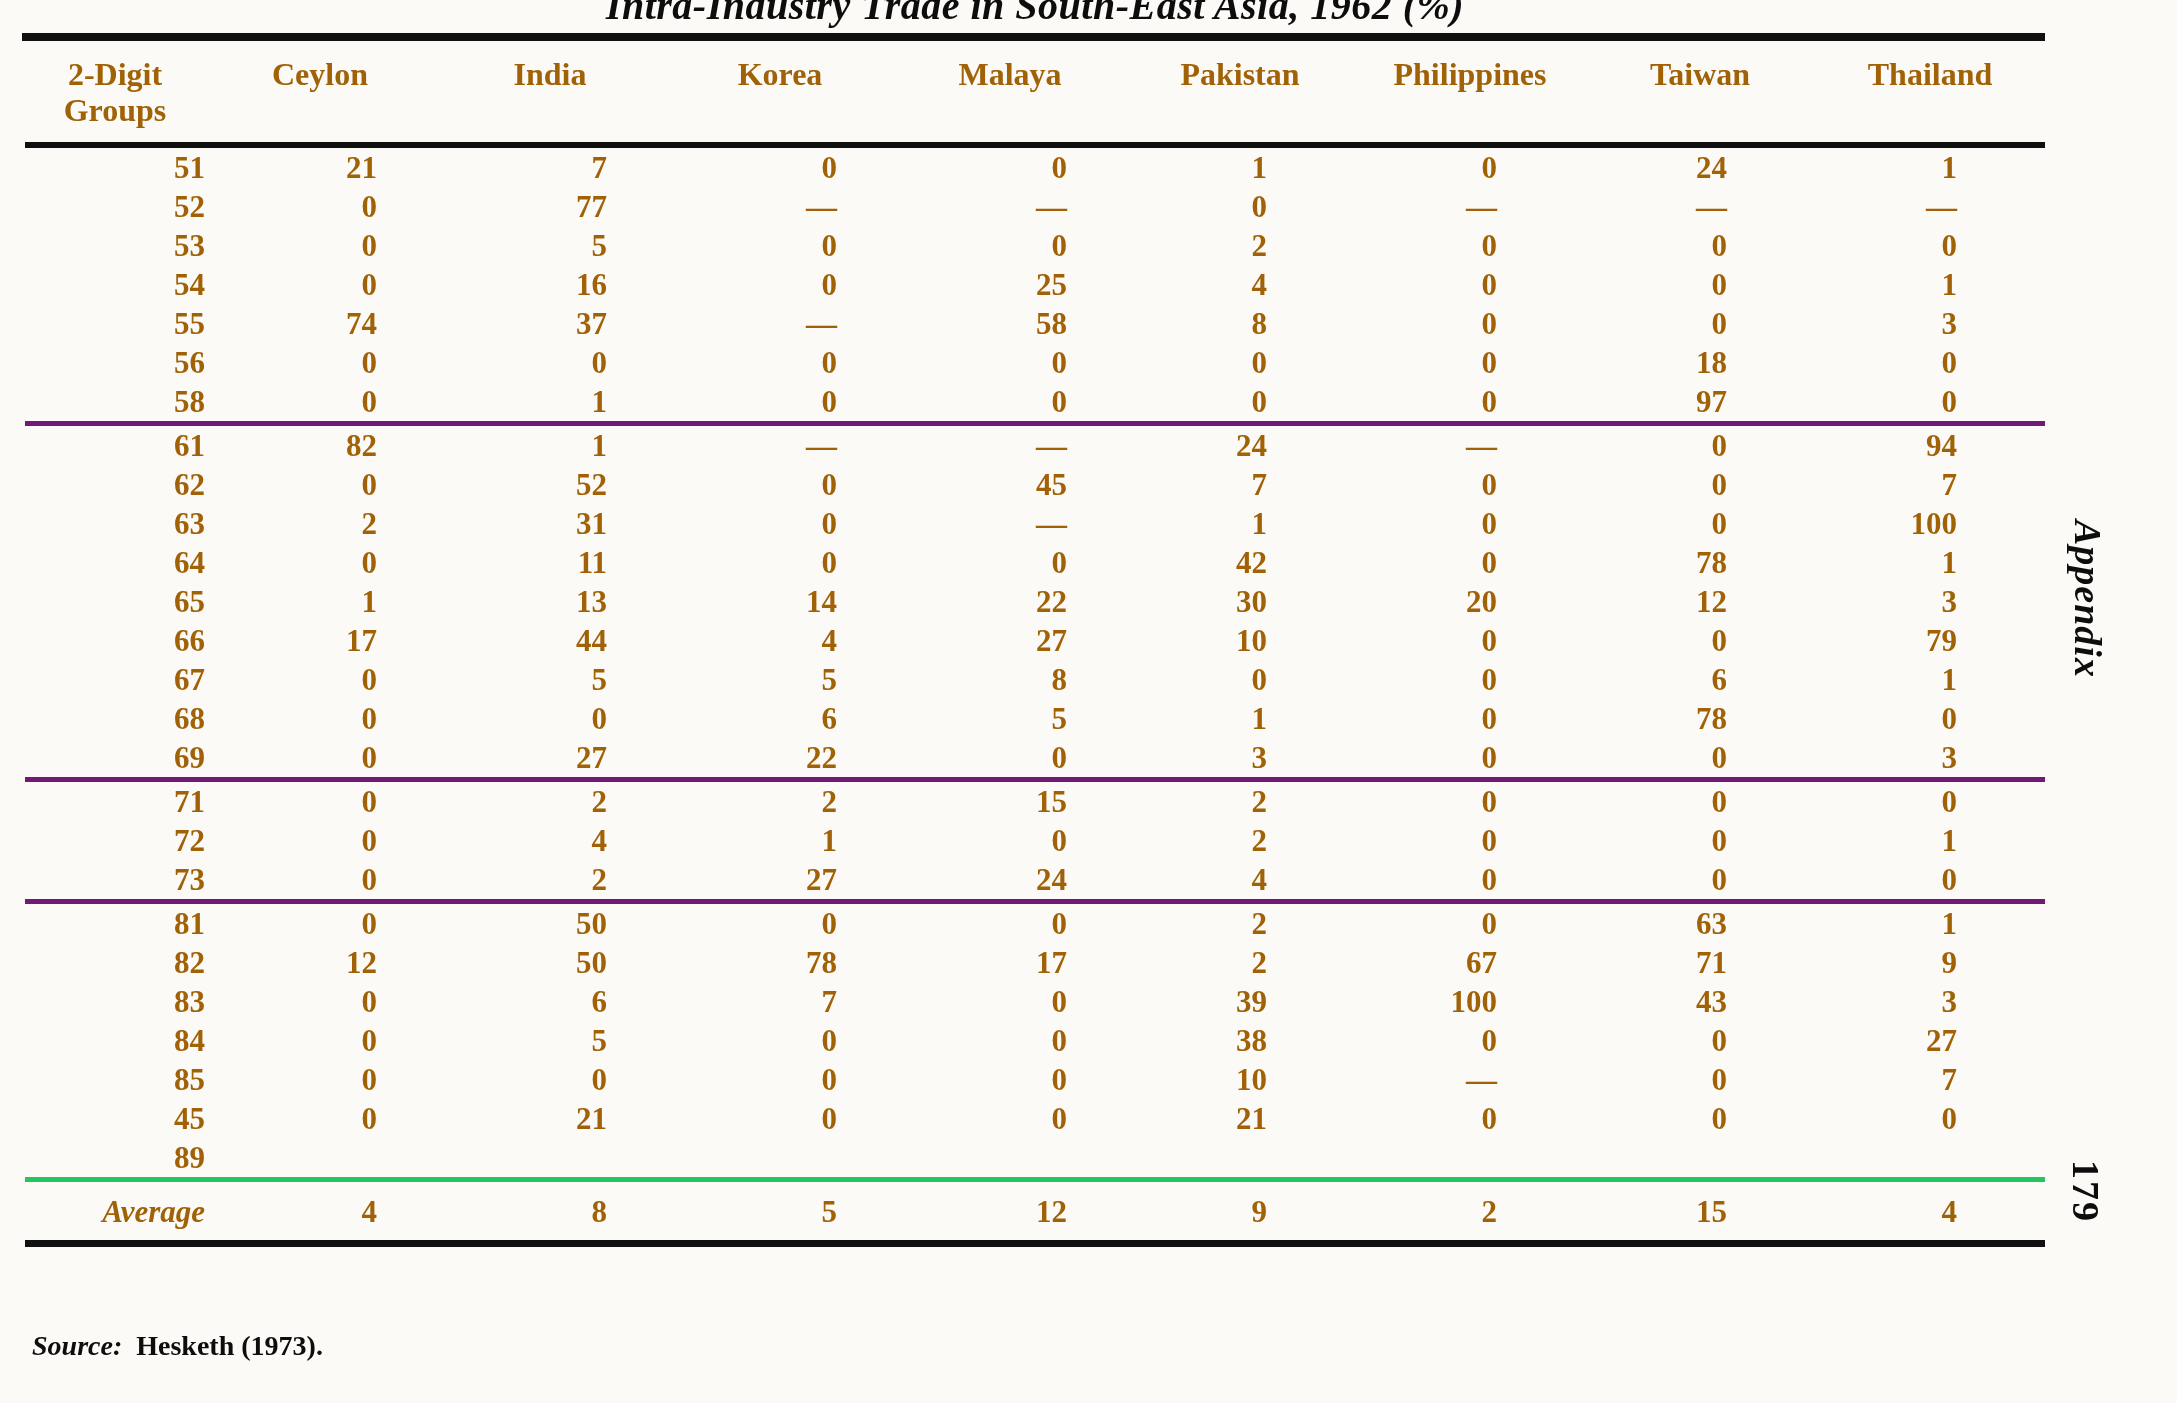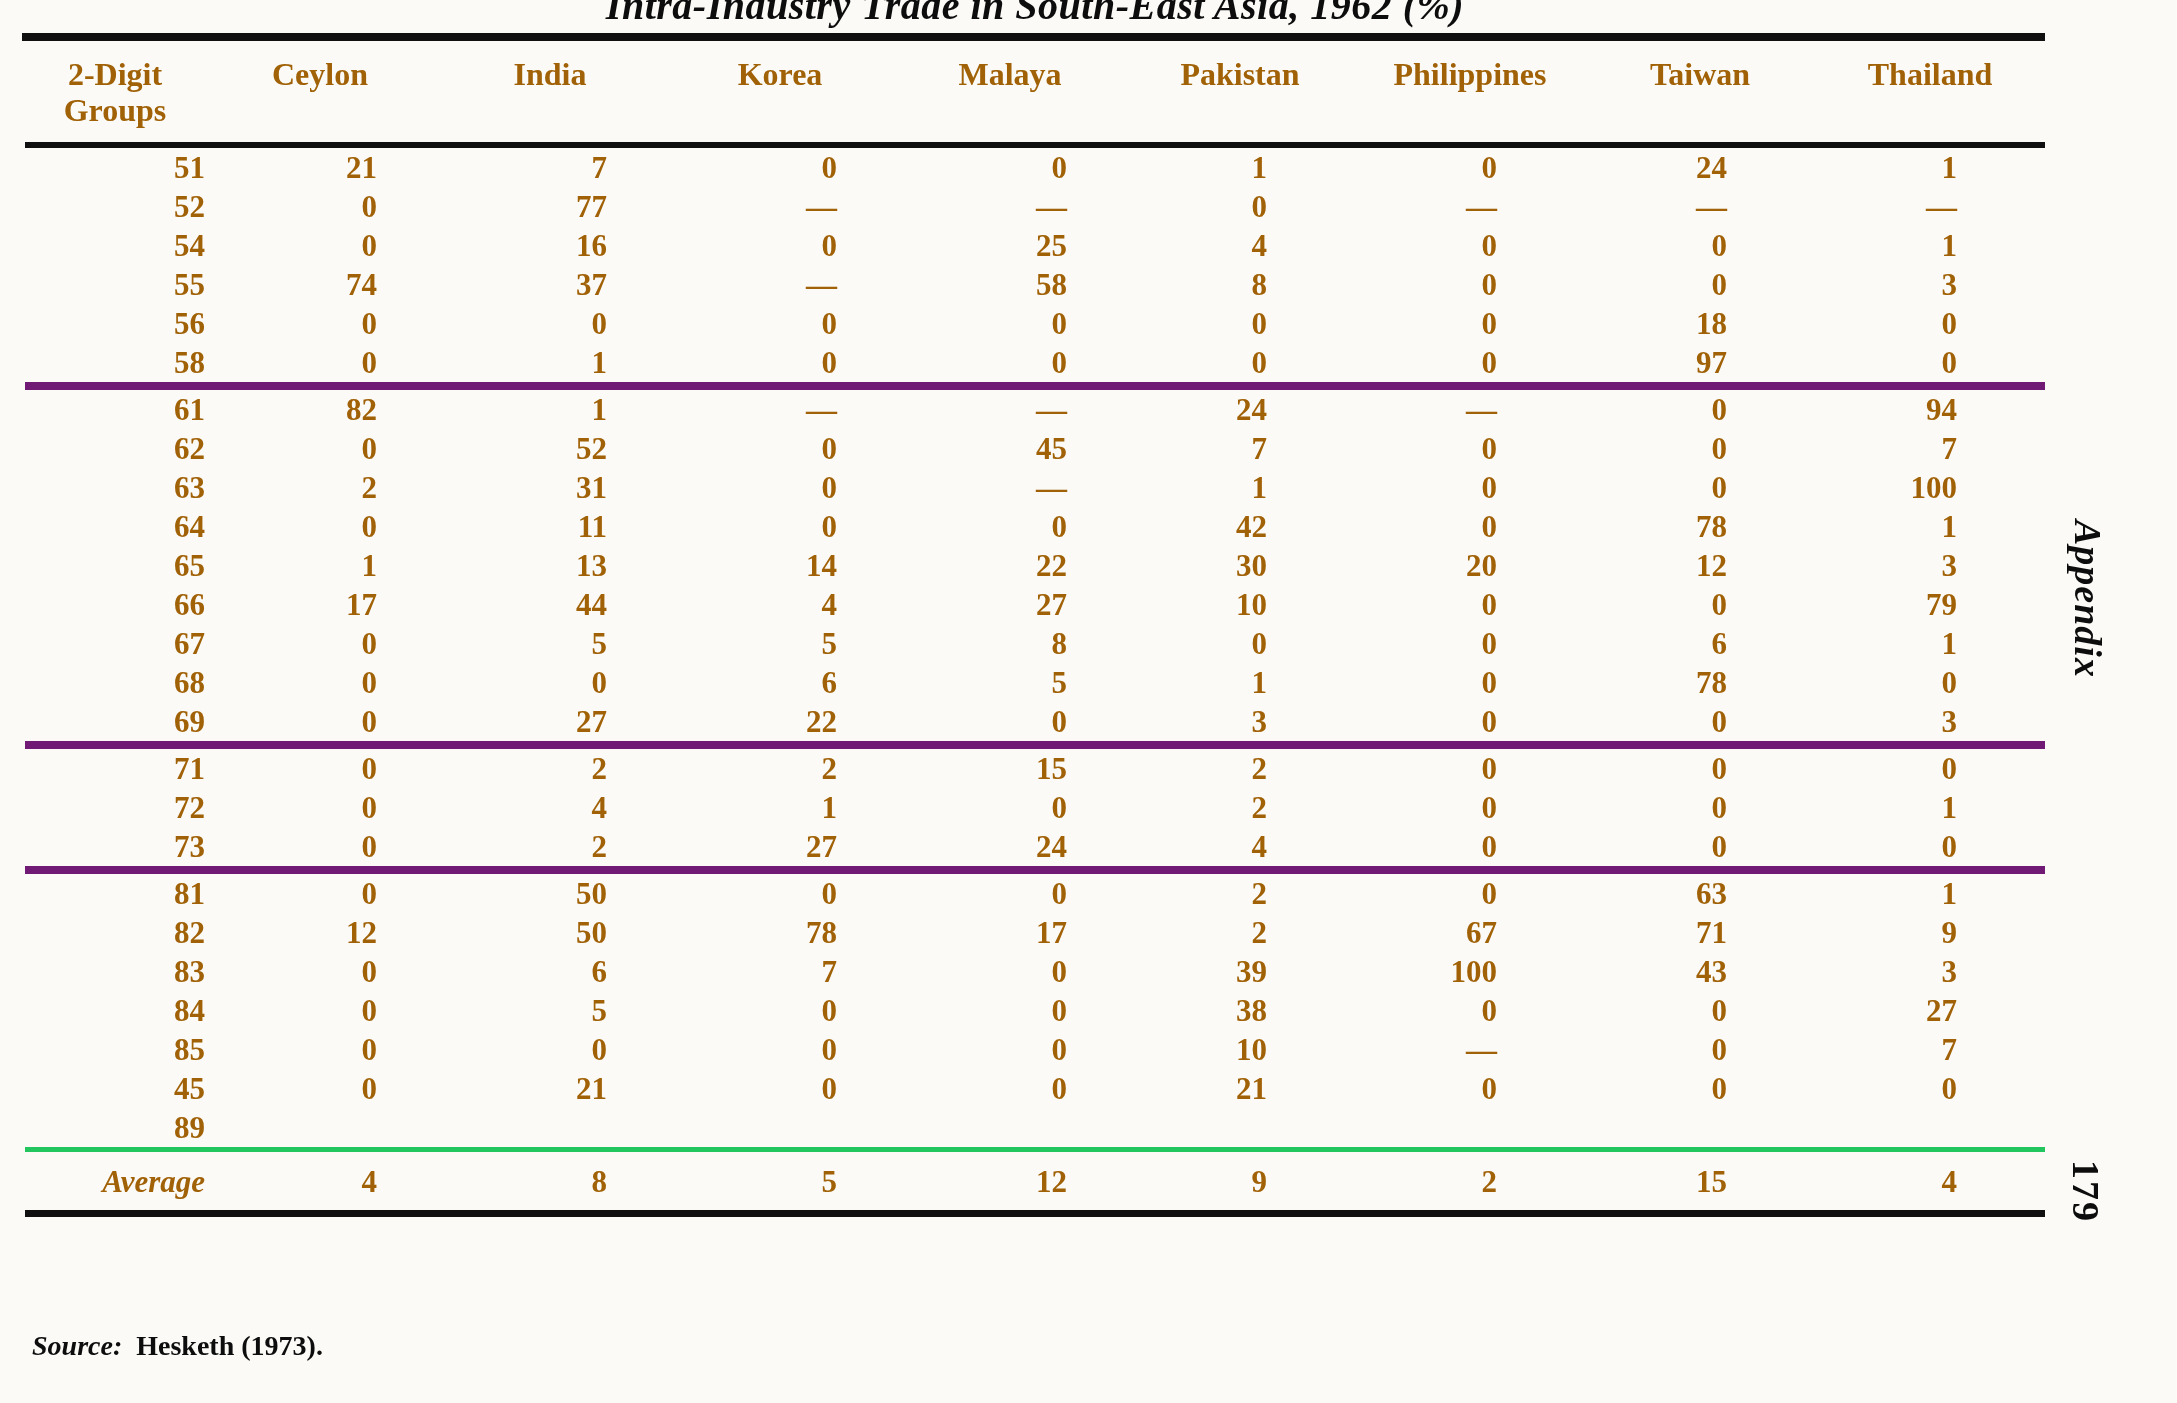--- a/index.html
+++ b/index.html
@@ -39,21 +39,21 @@
     border-bottom:6px solid #101010;
   }
   thead th.group{white-space:pre-line;}
   td{
     height:39px;padding:0 88px 0 0;
     text-align:right;vertical-align:middle;
     overflow:hidden;
   }
   td:nth-child(2),td:nth-child(3),td:nth-child(4),td:nth-child(5){padding-right:58px;}
   td.group{text-align:right;padding:0;}
-  tbody.block + tbody.block{border-top:8px solid #701a75;}
+  tbody.block + tbody.block{border-top:5px solid #701a75;}
   tbody.block:last-of-type td{height:39px;}
   tbody.avg{border-top:5px solid #22c55e;border-bottom:7px solid #101010;}
   tbody.avg td{height:58px;}
   tbody.avg td.group{font-style:italic;}
   .source-line{
     position:absolute;left:32px;top:1330px;
     font-size:28px;font-weight:bold;
   }
   .source-label{font-style:italic;margin-right:14px;}
   .side-appendix{
@@ -119,20 +119,31 @@
           <td>0</td>
           <td>77</td>
           <td>—</td>
           <td>—</td>
           <td>0</td>
           <td>—</td>
           <td>—</td>
           <td>—</td>
         </tr>
         <tr>
+          <td class="group">53</td>
+          <td>0</td>
+          <td>5</td>
+          <td>0</td>
+          <td>0</td>
+          <td>2</td>
+          <td>0</td>
+          <td>0</td>
+          <td>0</td>
+        </tr>
+        <tr>
           <td class="group">54</td>
           <td>0</td>
           <td>16</td>
           <td>0</td>
           <td>25</td>
           <td>4</td>
           <td>0</td>
           <td>0</td>
           <td>1</td>
         </tr>

